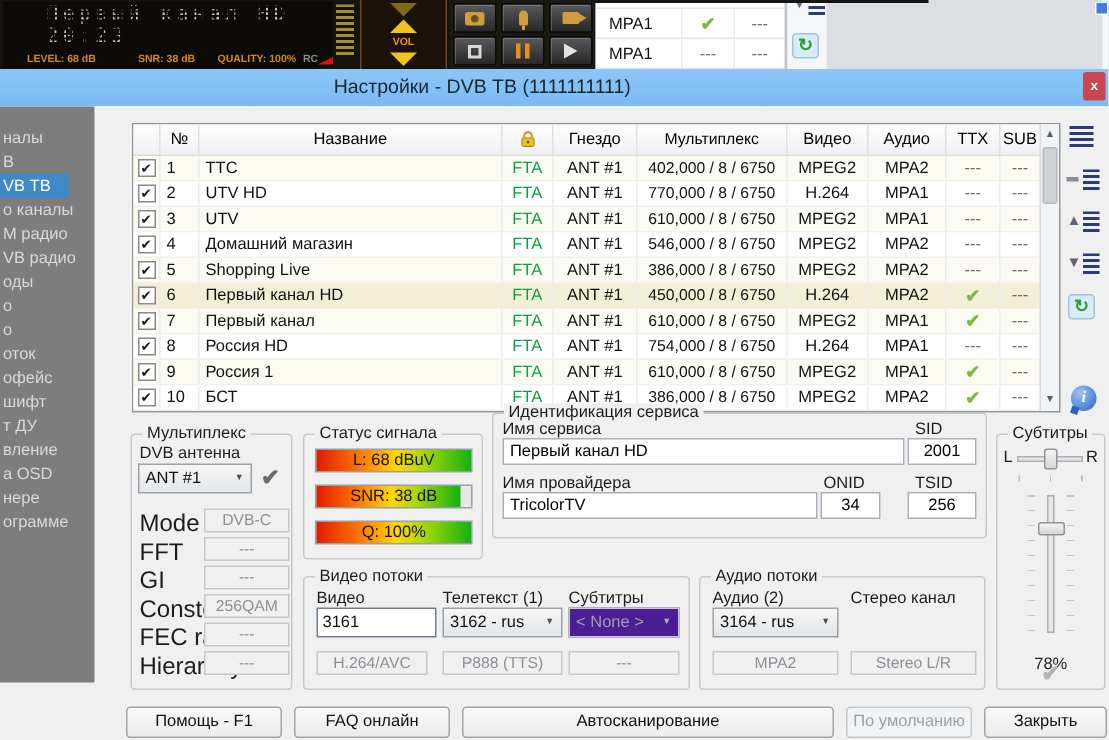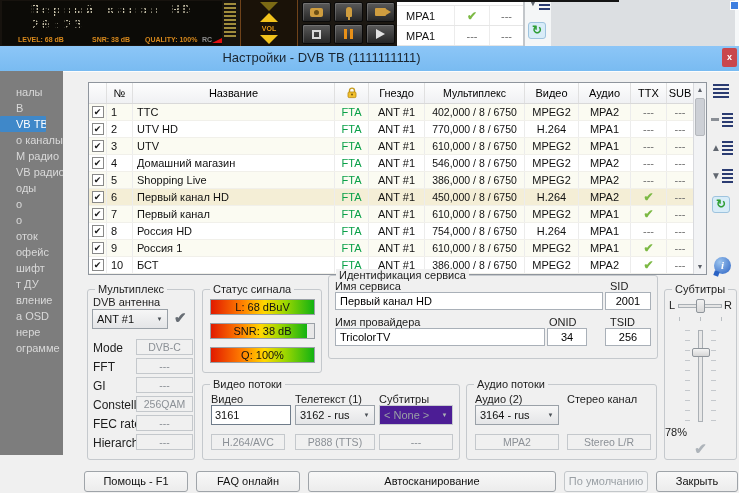--- a/index.html
+++ b/index.html
@@ -52,21 +52,21 @@
 #bi-partial{position:absolute;left:3px;top:-5px}
 #bi-recycle{position:absolute;left:3px;top:22px}
 
 
 #titlebar{position:absolute;left:0;top:46px;width:739px;height:25px;background:linear-gradient(#8cc6f7,#79bbf1)}
 #title{position:absolute;left:0;right:96px;top:4px;text-align:center;font-size:13px;color:#1a2530}
 #close-btn{position:absolute;right:2px;top:2px;width:15px;height:19px;background:#c9474c;color:#fff;font-size:9px;font-weight:bold;text-align:center;line-height:18px;border-radius:2px;cursor:default}
 #dlg-body{position:absolute;left:0;top:71px;width:739px;height:422px;background:#f0f0f0;border-top:1px solid #fdfdfd}
 
 #sidebar{position:absolute;left:0;top:71px;width:63px;height:384px;background:#7d7d7d;padding-top:13px;color:#d9d9d9}
-.sb-item{height:16px;line-height:16px;padding-left:16px;white-space:nowrap;overflow:hidden}
+.sb-item{height:16px;line-height:16px;padding-left:2px;white-space:nowrap;overflow:hidden}
 .sb-item.sel{background:#3f88c9;color:#fff;width:46px;border-radius:1px}
 
 
 #chan-table{position:absolute;left:88px;top:82px;width:619px;height:193px;background:#fff;border:1px solid #8f959d}
 #thead{display:flex;height:21px;background:linear-gradient(#fdfdfd,#f0f1f3);border-bottom:1px solid #d9d9d9}
 .th{display:flex;align-items:center;justify-content:center;border-right:1px solid #e0e0e0;height:100%;font-size:11px;color:#000}
 .trow{display:flex;height:17px;border-bottom:1px solid #f1f0ea;background:#fff}
 .trow.odd{background:#fbfbf2}
 .trow.active{background:#f4eed6}
 .td{display:flex;align-items:center;justify-content:center;border-right:1px solid #ececec;height:100%;overflow:hidden;white-space:nowrap}
@@ -116,21 +116,21 @@
 .select.dis{background:#4c1d95;border-color:#c7cbcf;color:#9aa0a5}
 .select.dis .chev{color:#aab0b5}
 
 #g-mux{left:87px;top:289px;width:108px;height:171px}
 #ant-label{left:5px;top:6px}
 #ant-select{left:4px;top:19px;width:76px}
 #ant-check{position:absolute;left:86px;top:19px;color:#676d74;font-size:15px;font-weight:bold}
 #ant-check::before{content:"✔"}
 #muxrows{position:absolute;left:0;top:49px;width:100%}
 .muxrow{position:relative;height:19px}
-.muxlab{position:absolute;left:5px;top:2px;font-size:12px;color:#1d1d1d}
+.muxlab{position:absolute;left:5px;top:2px;font-size:16px;color:#1d1d1d}
 .muxval{position:absolute;left:48px;top:0;width:57px;height:16px;line-height:14px}
 
 #g-sig{left:202px;top:289px;width:120px;height:84px}
 .sigbar{position:absolute;left:7px;width:105px;height:16px;border:1px solid #9aa0a6;background:#e8e8e8}
 .sigfill{height:100%;background:linear-gradient(90deg,#e11a00,#ff7e00 30%,#ffd800 52%,#9cd700 72%,#12b212)}
 .siglab{position:absolute;left:0;right:0;top:0;text-align:center;line-height:15px;color:#111}
 
 #g-serv{left:328px;top:275px;width:330px;height:84px}
 #l-name{left:6px;top:4px}#l-sid{left:281px;top:4px}
 #f-name{left:6px;top:16px;width:268px}
@@ -159,21 +159,21 @@
 
 #g-vol{left:664px;top:289px;width:73px;height:171px}
 #vol-l{left:4px;top:9px}#vol-r{right:4px;top:9px}
 #hslider{position:absolute;left:13px;top:14px;width:44px;height:4px;background:#e6e6e6;border:1px solid #aab0b5}
 #hthumb{position:absolute;left:31px;top:9px;width:9px;height:14px;background:linear-gradient(#f2f2f2,#d8d8d8);border:1px solid #8f959b;border-radius:2px}
 #hticks{position:absolute;left:14px;top:27px;width:44px;height:4px;background:repeating-linear-gradient(to right,#b9bec2 0 1px,transparent 1px 21px)}
 .vticks{position:absolute;top:40px;width:5px;height:92px;background:repeating-linear-gradient(to bottom,#c4c8cc 0 1px,transparent 1px 10px)}
 #vtl{left:20px}#vtr{left:46px}
 #vgroove{position:absolute;left:33px;top:40px;width:5px;height:92px;background:#e8e8e8;border:1px solid #abb0b5}
 #vthumb{position:absolute;left:27px;top:58px;width:18px;height:9px;background:linear-gradient(#f4f4f4,#d6d6d6);border:1px solid #8f959b;border-radius:2px}
-#vpct{position:absolute;left:0;right:0;top:136px;color:#222}
+#vpct{position:absolute;left:0;right:0;top:147px;text-align:center;color:#222}
 #vcheck{position:absolute;left:0;right:0;top:150px;text-align:center;color:#aeb4ba;font-size:15px;font-weight:bold}
 #vcheck::before{content:"✔"}
 
 
 .fbtn{position:absolute;top:471px;height:21px;background:linear-gradient(#f8f8f8,#ececec);border:1px solid #9fa4a9;border-radius:3px;text-align:center;line-height:19px;color:#111;overflow:hidden;white-space:nowrap}
 .fbtn.dis{color:#9aa0a5;border-color:#c3c7ca;background:#f2f3f4}
 #fb1{left:84px;width:104px}#fb2{left:196px;width:104px}#fb3{left:308px;width:248px}#fb4{left:564px;width:84px}#fb5{left:656px;width:82px}
 </style>
 </head>
 <body>

